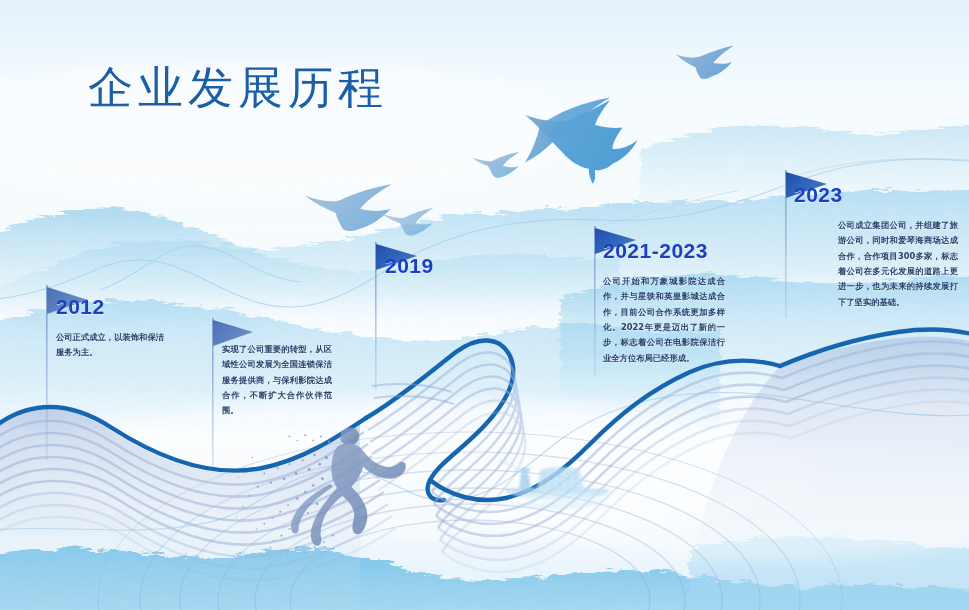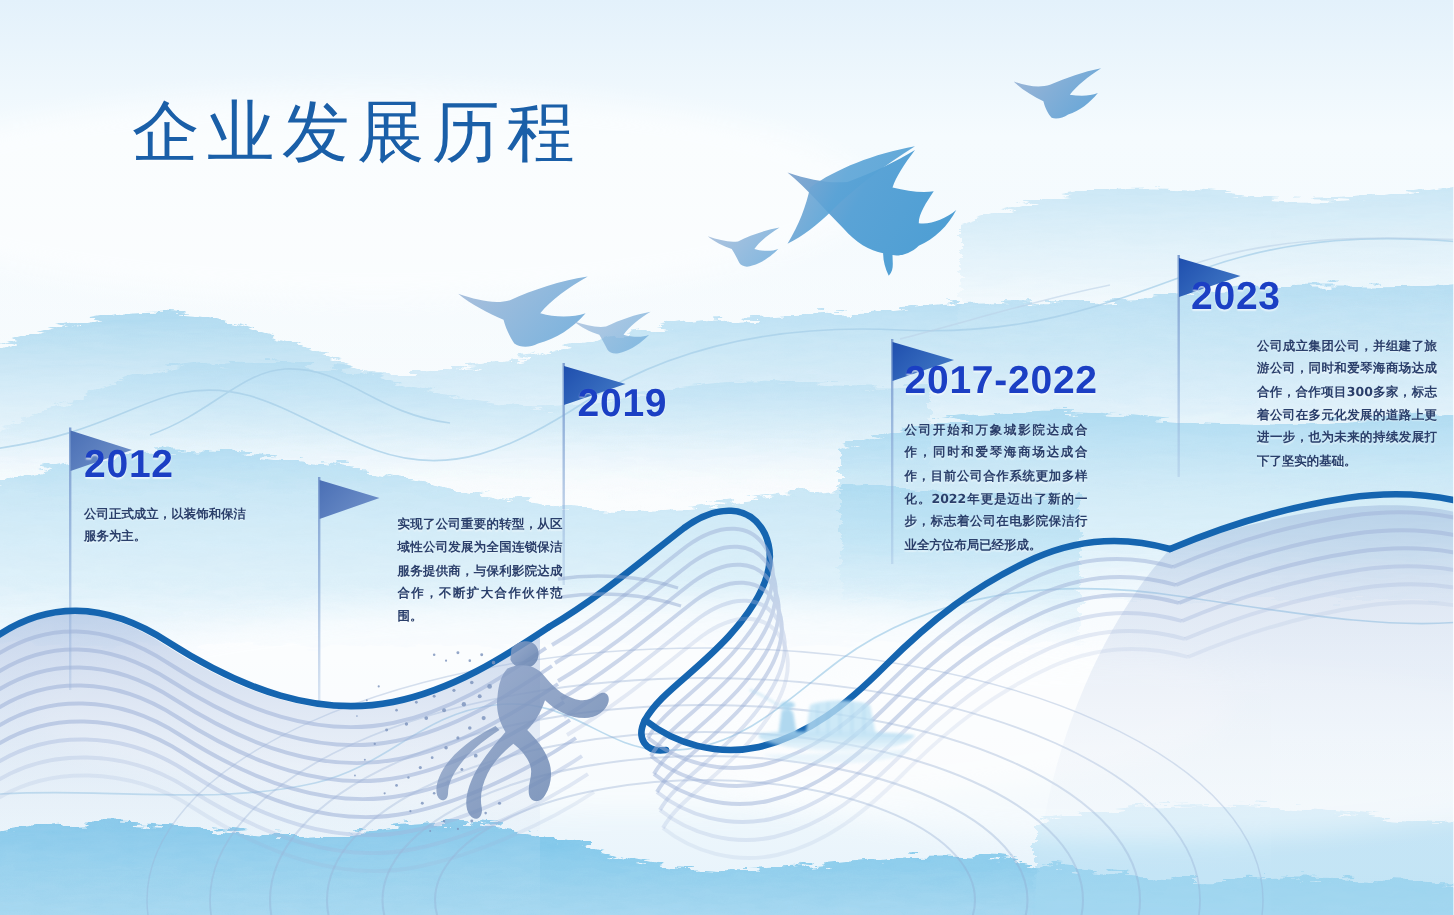--- a/index.html
+++ b/index.html
@@ -22,40 +22,40 @@
     font-size:45px;letter-spacing:5px;font-weight:400;
     color:#1a5fa8;
     font-family:"DejaVu Sans","Liberation Sans",sans-serif;
     text-shadow:0 1px 2px rgba(255,255,255,.75);
     white-space:nowrap;
   }
 
   
   .milestone{position:absolute;}
   .year{
-    font-size:26px;font-weight:700;color:#1b3fc4;letter-spacing:.5px;
+    font-size:21px;font-weight:700;color:#1b3fc4;letter-spacing:.5px;
     font-family:"Liberation Sans","DejaVu Sans",sans-serif;
     line-height:1;white-space:nowrap;
     text-shadow:0 1px 1px rgba(255,255,255,.6);
   }
   .desc{
     margin-top:13px;
     font-size:8.3px;line-height:1.85;
     color:#2a3f6b;font-weight:700;
     font-family:"DejaVu Sans","Liberation Sans",sans-serif;
     text-align:justify;
     text-shadow:0 1px 1px rgba(255,255,255,.5);
   }
   .ms-2012{left:56px;top:296px;width:118px;}
   .ms-2015{left:222px;top:329px;width:118px;}
   .ms-2019{left:385px;top:255px;width:144px;}
   .ms-2021{left:603px;top:240px;width:126px;}
   .ms-2023{left:794px;top:184px;width:122px;}
   .ms-2012 .desc{width:108px;}
-  .ms-2015 .desc{width:110px;margin-left:43px;}
+  .ms-2015 .desc{width:110px;}
   .ms-2019 .desc{width:142px;}
   .ms-2021 .desc{width:122px;}
   .ms-2023 .desc{width:120px;margin-left:44px;}
 </style>
 </head>
 <body>
 
 <div id="stage">
 
   <svg class="layer" viewBox="0 0 969 610" preserveAspectRatio="none">
@@ -447,22 +447,22 @@
 
   <div class="milestone ms-2015">
     <div class="desc">实现了公司重要的转型，从区域性公司发展为全国连锁保洁服务提供商，与保利影院达成合作，不断扩大合作伙伴范围。</div>
   </div>
 
   <div class="milestone ms-2019">
     <div class="year">2019</div>
   </div>
 
   <div class="milestone ms-2021">
-    <div class="year">2017-2022</div>
-    <div class="desc">公司开始和万象城影院达成合作，同时和爱琴海商场达成合作，目前公司合作系统更加多样化。2022年更是迈出了新的一步，标志着公司在电影院保洁行业全方位布局已经形成。</div>
+    <div class="year">2021-2023</div>
+    <div class="desc">公司开始和万象城影院达成合作，并与星轶和英皇影城达成合作，目前公司合作系统更加多样化。2022年更是迈出了新的一步，标志着公司在电影院保洁行业全方位布局已经形成。</div>
   </div>
 
   <div class="milestone ms-2023">
     <div class="year">2023</div>
     <div class="desc">公司成立集团公司，并组建了旅游公司，同时和爱琴海商场达成合作，合作项目300多家，标志着公司在多元化发展的道路上更进一步，也为未来的持续发展打下了坚实的基础。</div>
   </div>
 
 </div>
 
 </body></html>

